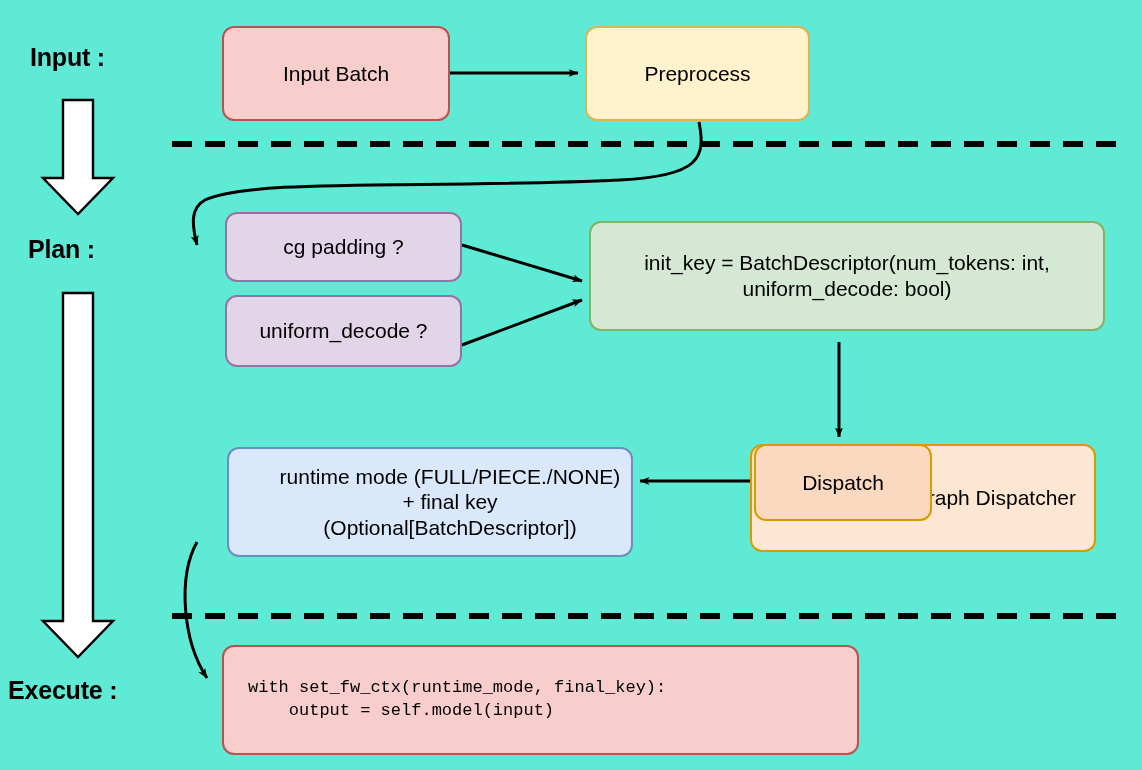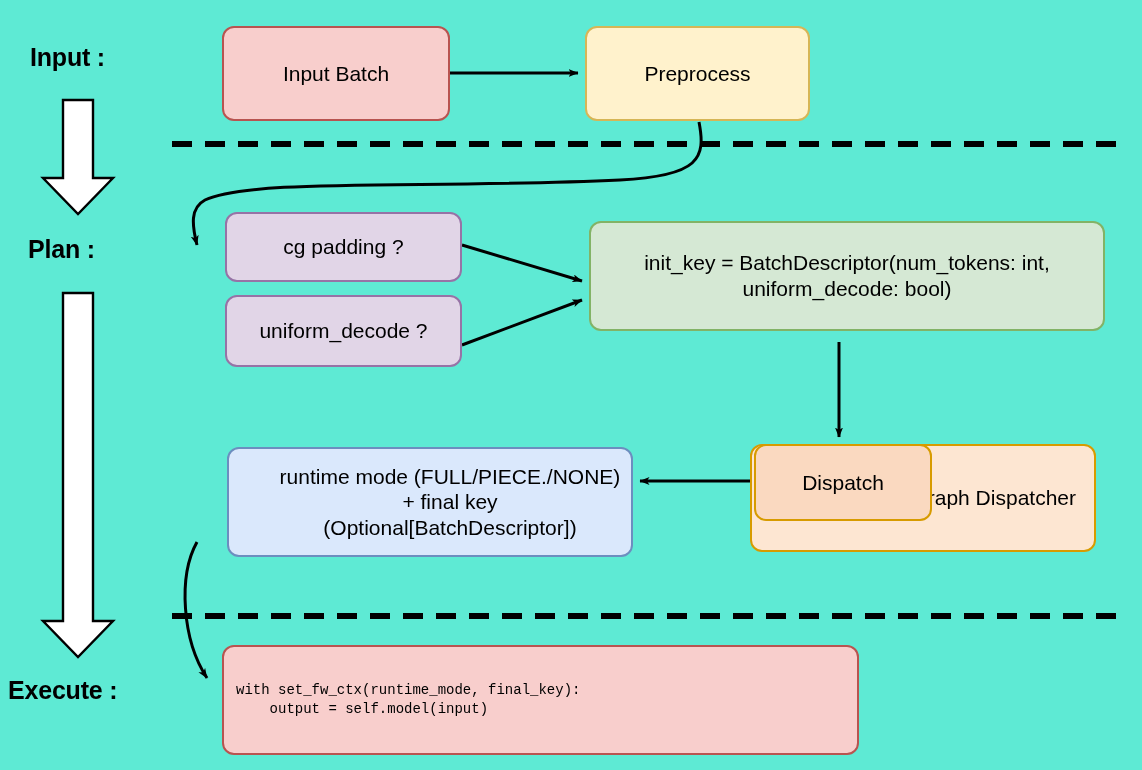--- a/index.html
+++ b/index.html
@@ -42,26 +42,26 @@
     align-items: center;
     justify-content: center;
     text-align: center;
     font-size: 21px;
     color: #000000;
     line-height: 1.22;
     padding: 4px 8px;
   }
   .node.code {
     font-family: "Liberation Mono", monospace;
-    font-size: 14px;
+    font-size: 17px;
     justify-content: flex-start;
     text-align: left;
     white-space: pre;
     line-height: 1.35;
-    padding-left: 12px;
+    padding-left: 24px;
   }
   .node-red     { background: #f8cecc; border-color: #b85450; }
   .node-yellow  { background: #fff2cc; border-color: #d6b656; }
   .node-purple  { background: #e1d5e7; border-color: #9673a6; }
   .node-green   { background: #d5e8d4; border-color: #82b366; }
   .node-blue    { background: #dae8fc; border-color: #6c8ebf; padding-left: 48px; }
   .node-orange-outer { background: #fde6d2; border-color: #d79b00; }
   .node-orange-inner { background: #fad9c0; border-color: #d79b00; }
 </style>
 </head>

